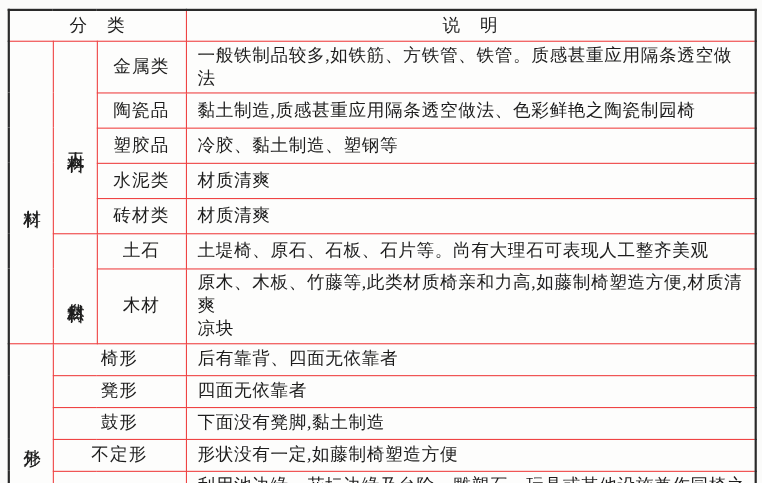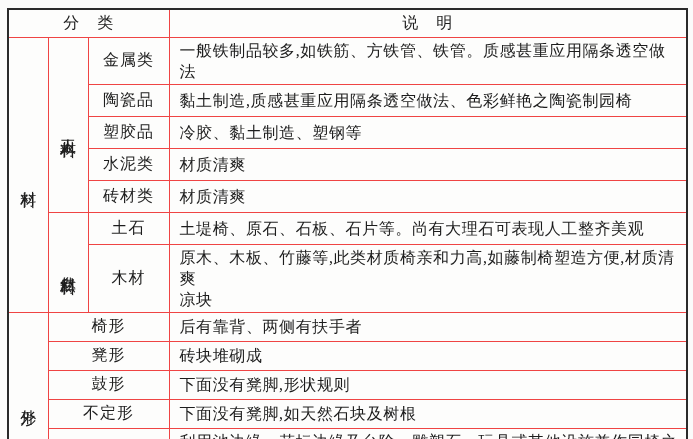--- a/index.html
+++ b/index.html
@@ -116,33 +116,33 @@
       <td class="type">木材</td>
       <td class="desc">原木、木板、竹藤等,此类材质椅亲和力高,如藤制椅塑造方便,材质清爽
 凉块</td>
     </tr>
 
     <tr class="r29">
       <td class="vcell" rowspan="5">
         <span class="vlabel">外形</span>
       </td>
       <td class="type" colspan="2">椅形</td>
-      <td class="desc">后有靠背、两侧有扶手者</td>
+      <td class="desc">后有靠背、四面无依靠者</td>
     </tr>
     <tr class="r29">
       <td class="type" colspan="2">凳形</td>
-      <td class="desc">砖块堆砌成</td>
+      <td class="desc">四面无依靠者</td>
     </tr>
     <tr class="r29">
       <td class="type" colspan="2">鼓形</td>
-      <td class="desc">下面没有凳脚,形状规则</td>
+      <td class="desc">下面没有凳脚,黏土制造</td>
     </tr>
     <tr class="r29">
       <td class="type" colspan="2">不定形</td>
-      <td class="desc">下面没有凳脚,如天然石块及树根</td>
+      <td class="desc">形状没有一定,如藤制椅塑造方便</td>
     </tr>
     <tr class="r29">
       <td class="type" colspan="2">兼用形</td>
       <td class="desc">利用池边缘、花坛边缘及台阶、雕塑石、玩具或其他设施兼作园椅之用</td>
     </tr>
   </tbody>
     </table>
 </div>
 
 </body></html>

